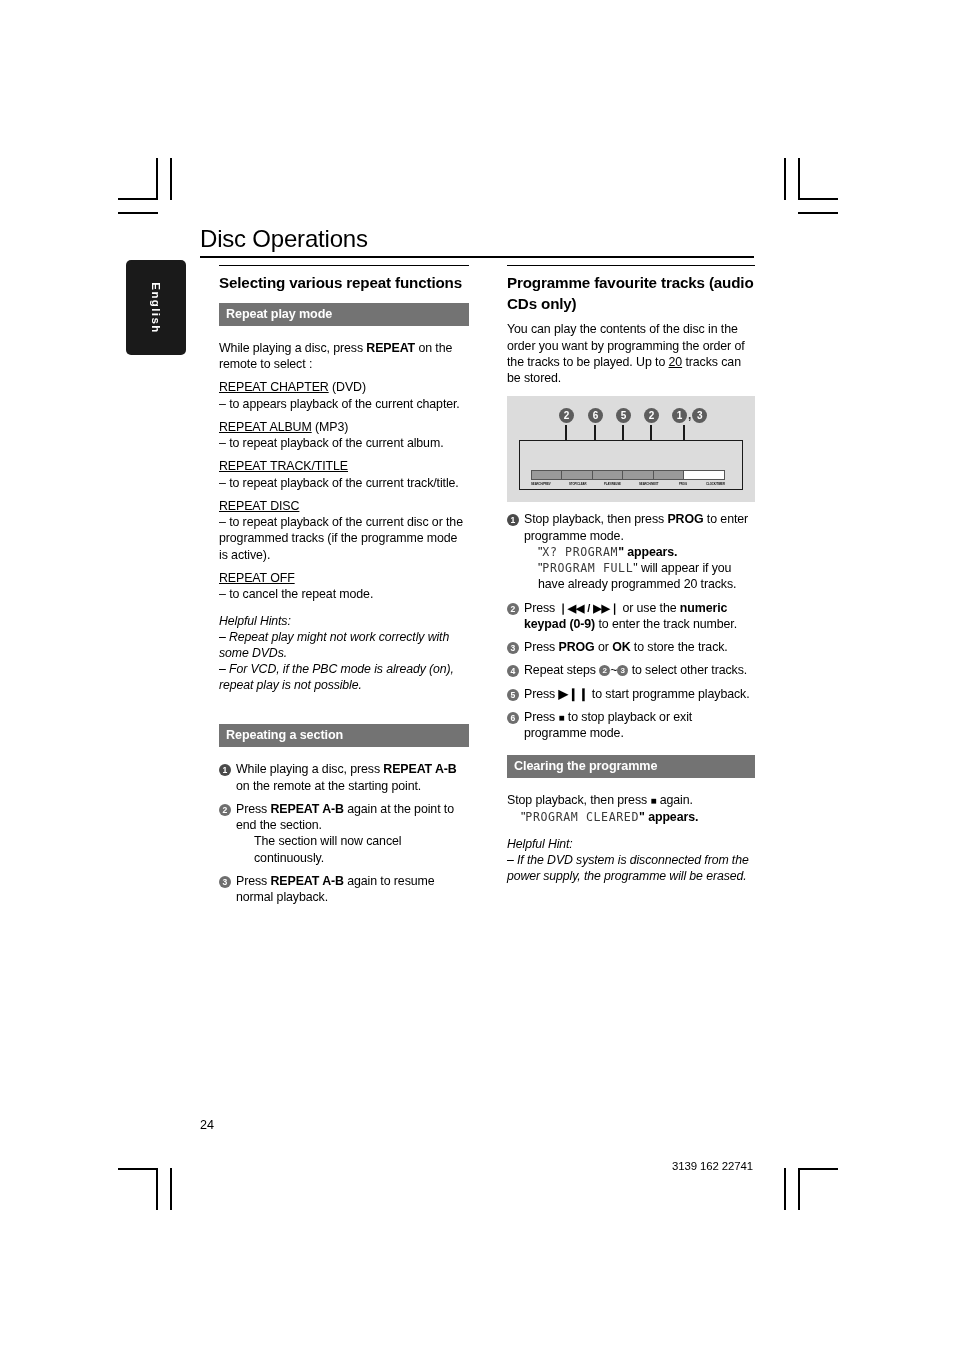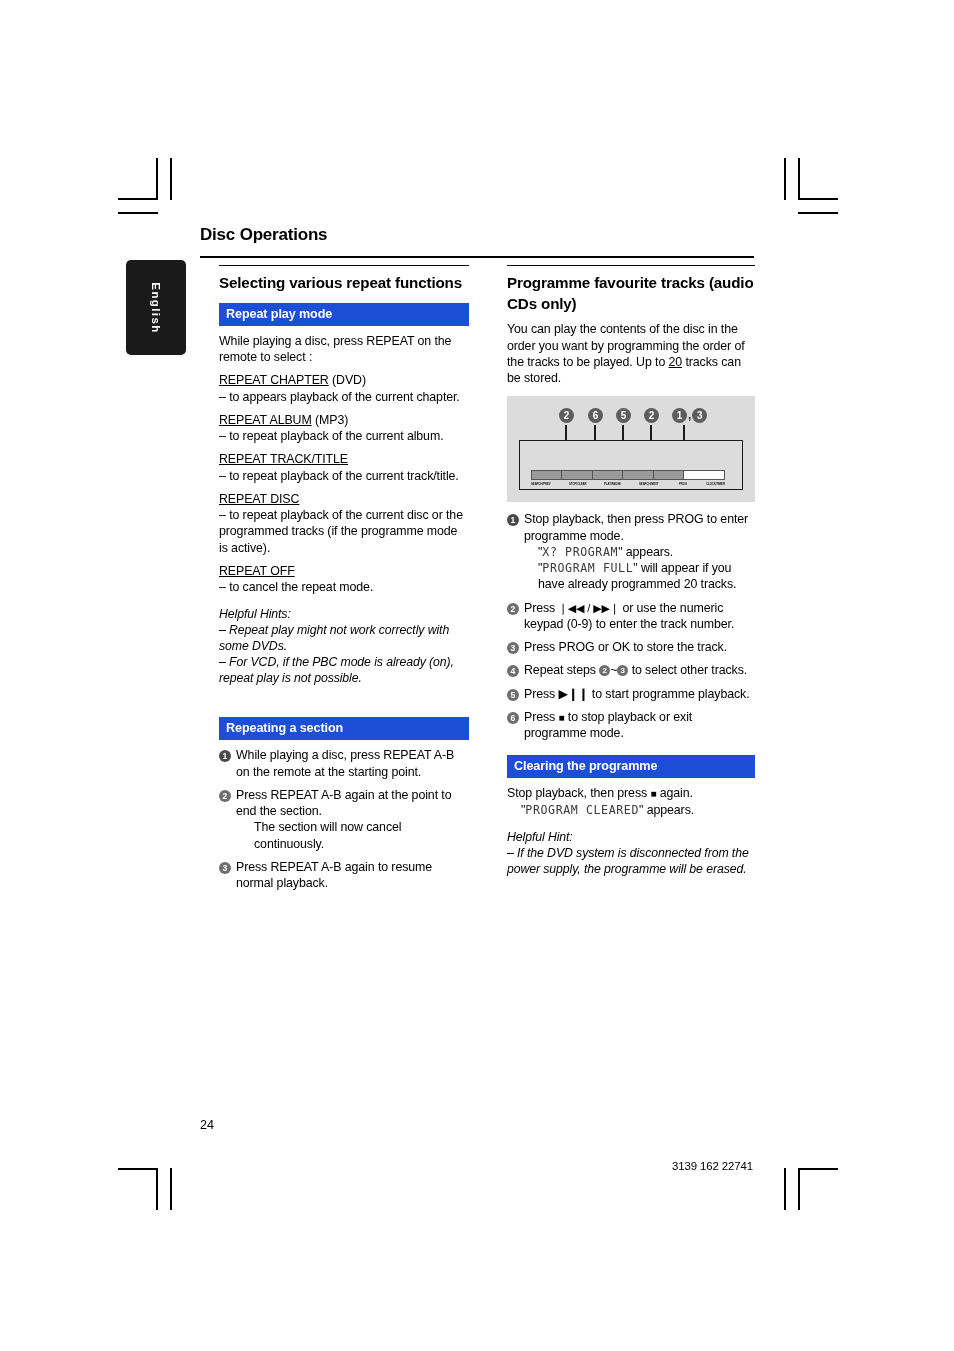--- a/index.html
+++ b/index.html
@@ -44,22 +44,22 @@
     color: #fff;
     font-size: 11.5px;
     font-weight: bold;
     letter-spacing: 1.4px;
   }
 
   
   .chapter-title {
     position: absolute;
     left: 200px; top: 225px;
-    font-size: 17px;
-    font-weight: bold;
+    font-size: 24px;
+    font-weight: normal;
     letter-spacing: -0.2px;
   }
   .title-rule {
     position: absolute;
     left: 200px; top: 256px;
     width: 554px; height: 1.6px;
     background: #000;
   }
 
   
@@ -75,39 +75,39 @@
 
   h2.section-title {
     font-size: 15.2px;
     font-weight: bold;
     line-height: 1.35;
     letter-spacing: -0.15px;
     margin-bottom: 7px;
   }
 
   .greybar {
-    background: #1d4ed8;
+    background: #737373;
     color: #ffffff;
     font-size: 12.6px;
     font-weight: bold;
     padding: 4px 7px 5px 7px;
     letter-spacing: -0.1px;
-    margin: 9px 0 7px 0;
+    margin: 9px 0 14px 0;
   }
 
   p {
     font-size: 12.4px;
     line-height: 1.31;
     margin-bottom: 7px;
     letter-spacing: -0.1px;
   }
   p.nogap { margin-bottom: 0; }
 
   .u { text-decoration: underline; text-underline-offset: 1px; }
-  .b { font-weight: normal; }
+  .b { font-weight: bold; }
 
   .hints {
     font-style: italic;
     font-size: 12.3px;
     line-height: 1.3;
     margin-top: 12px;
     letter-spacing: -0.1px;
   }
   .hints .hl { display: block; }
 

